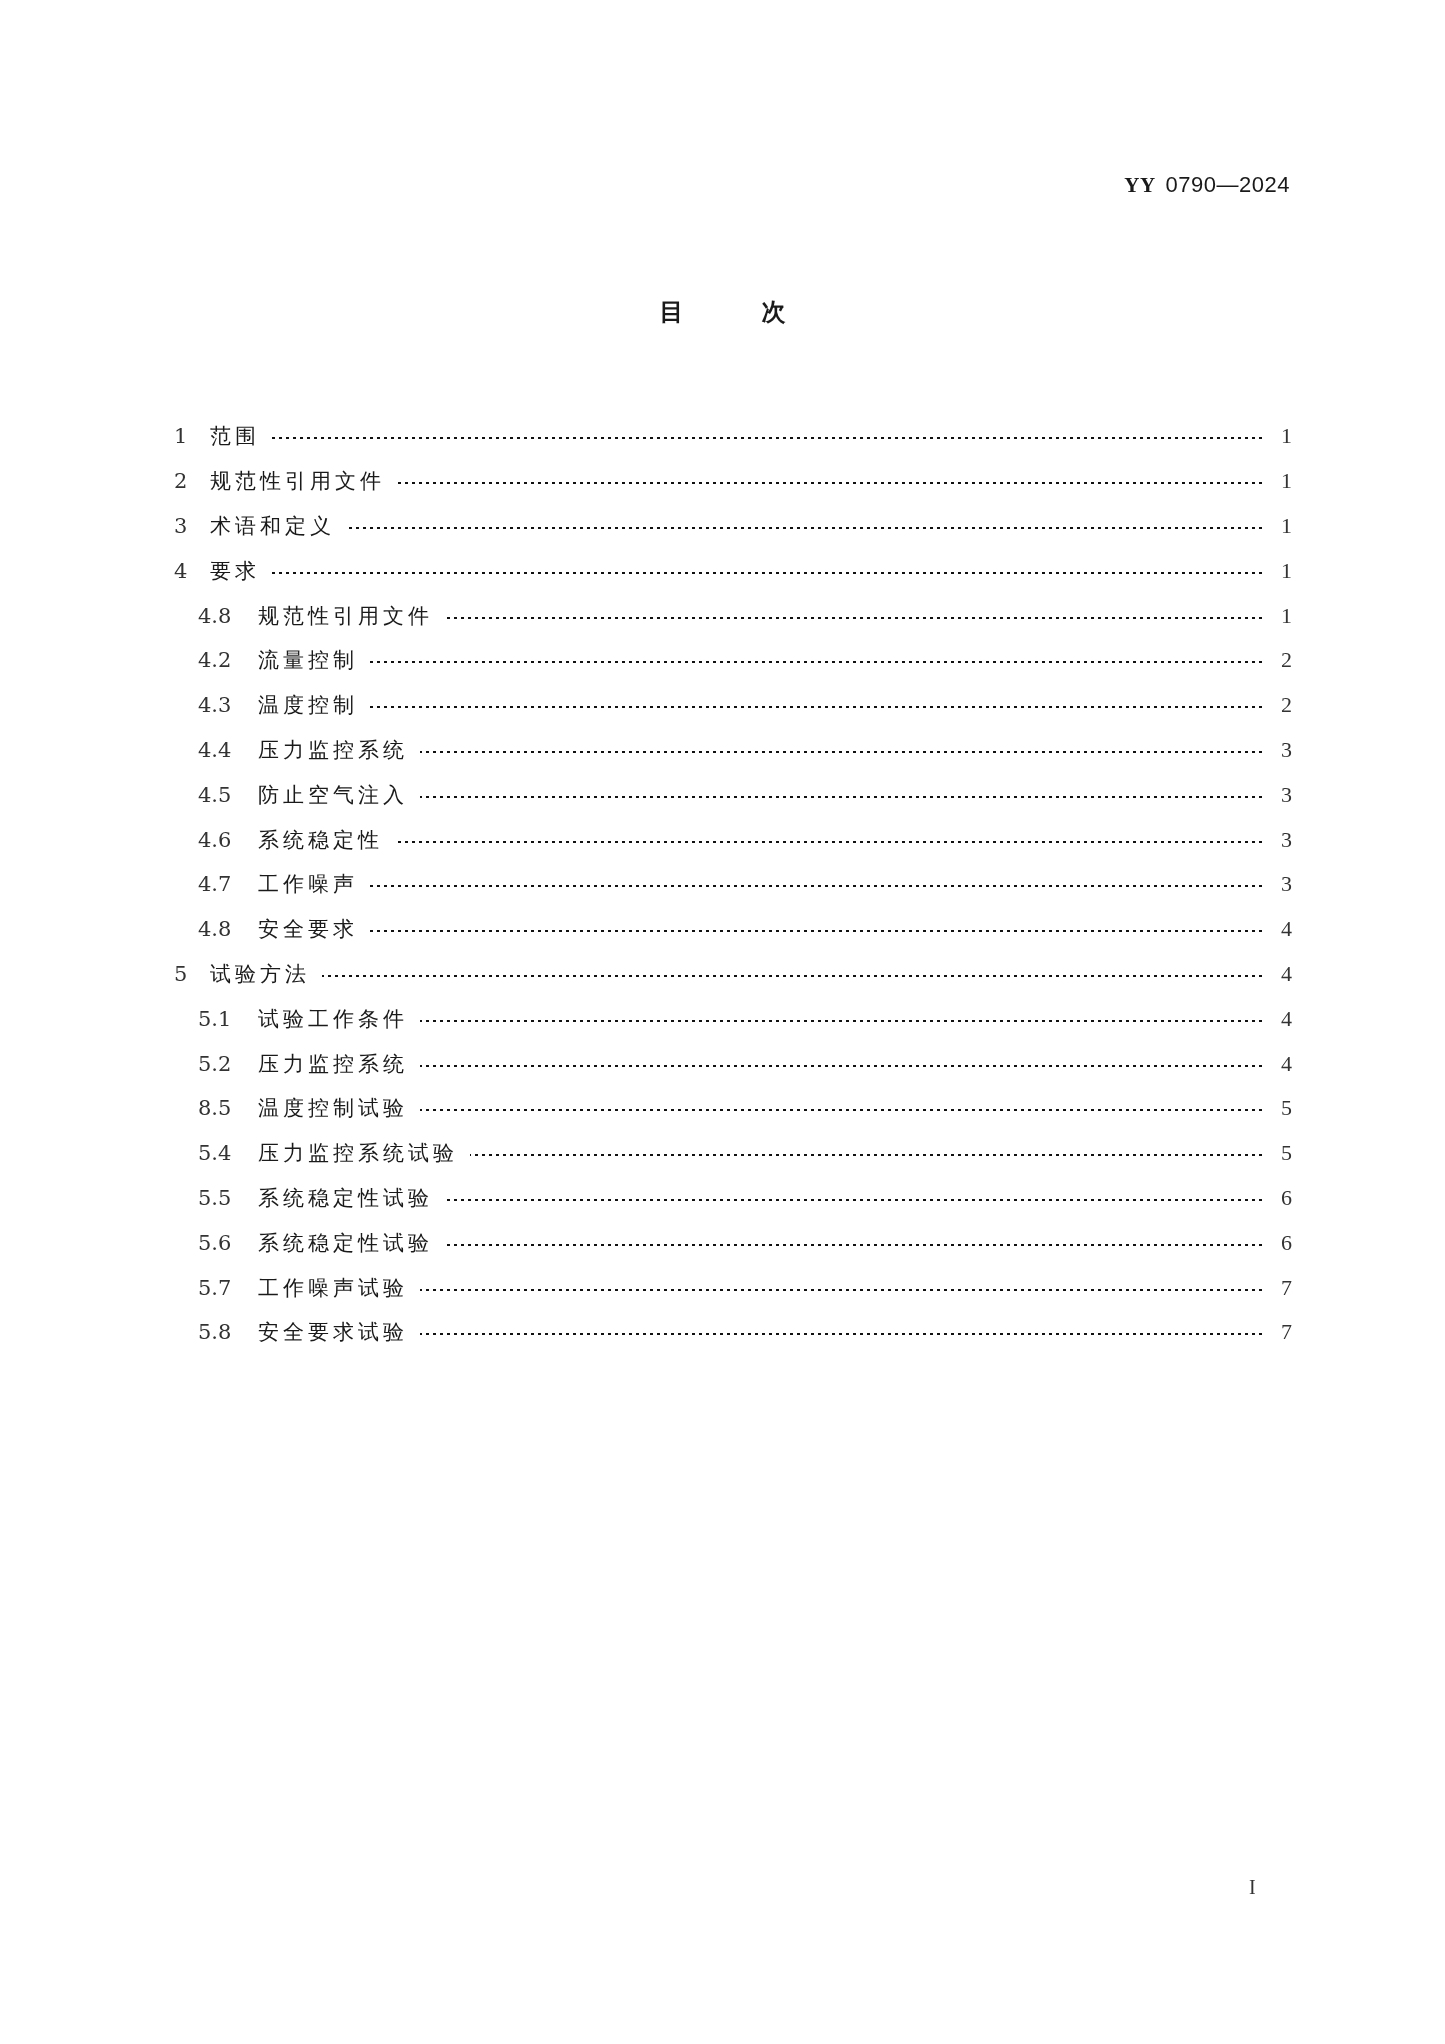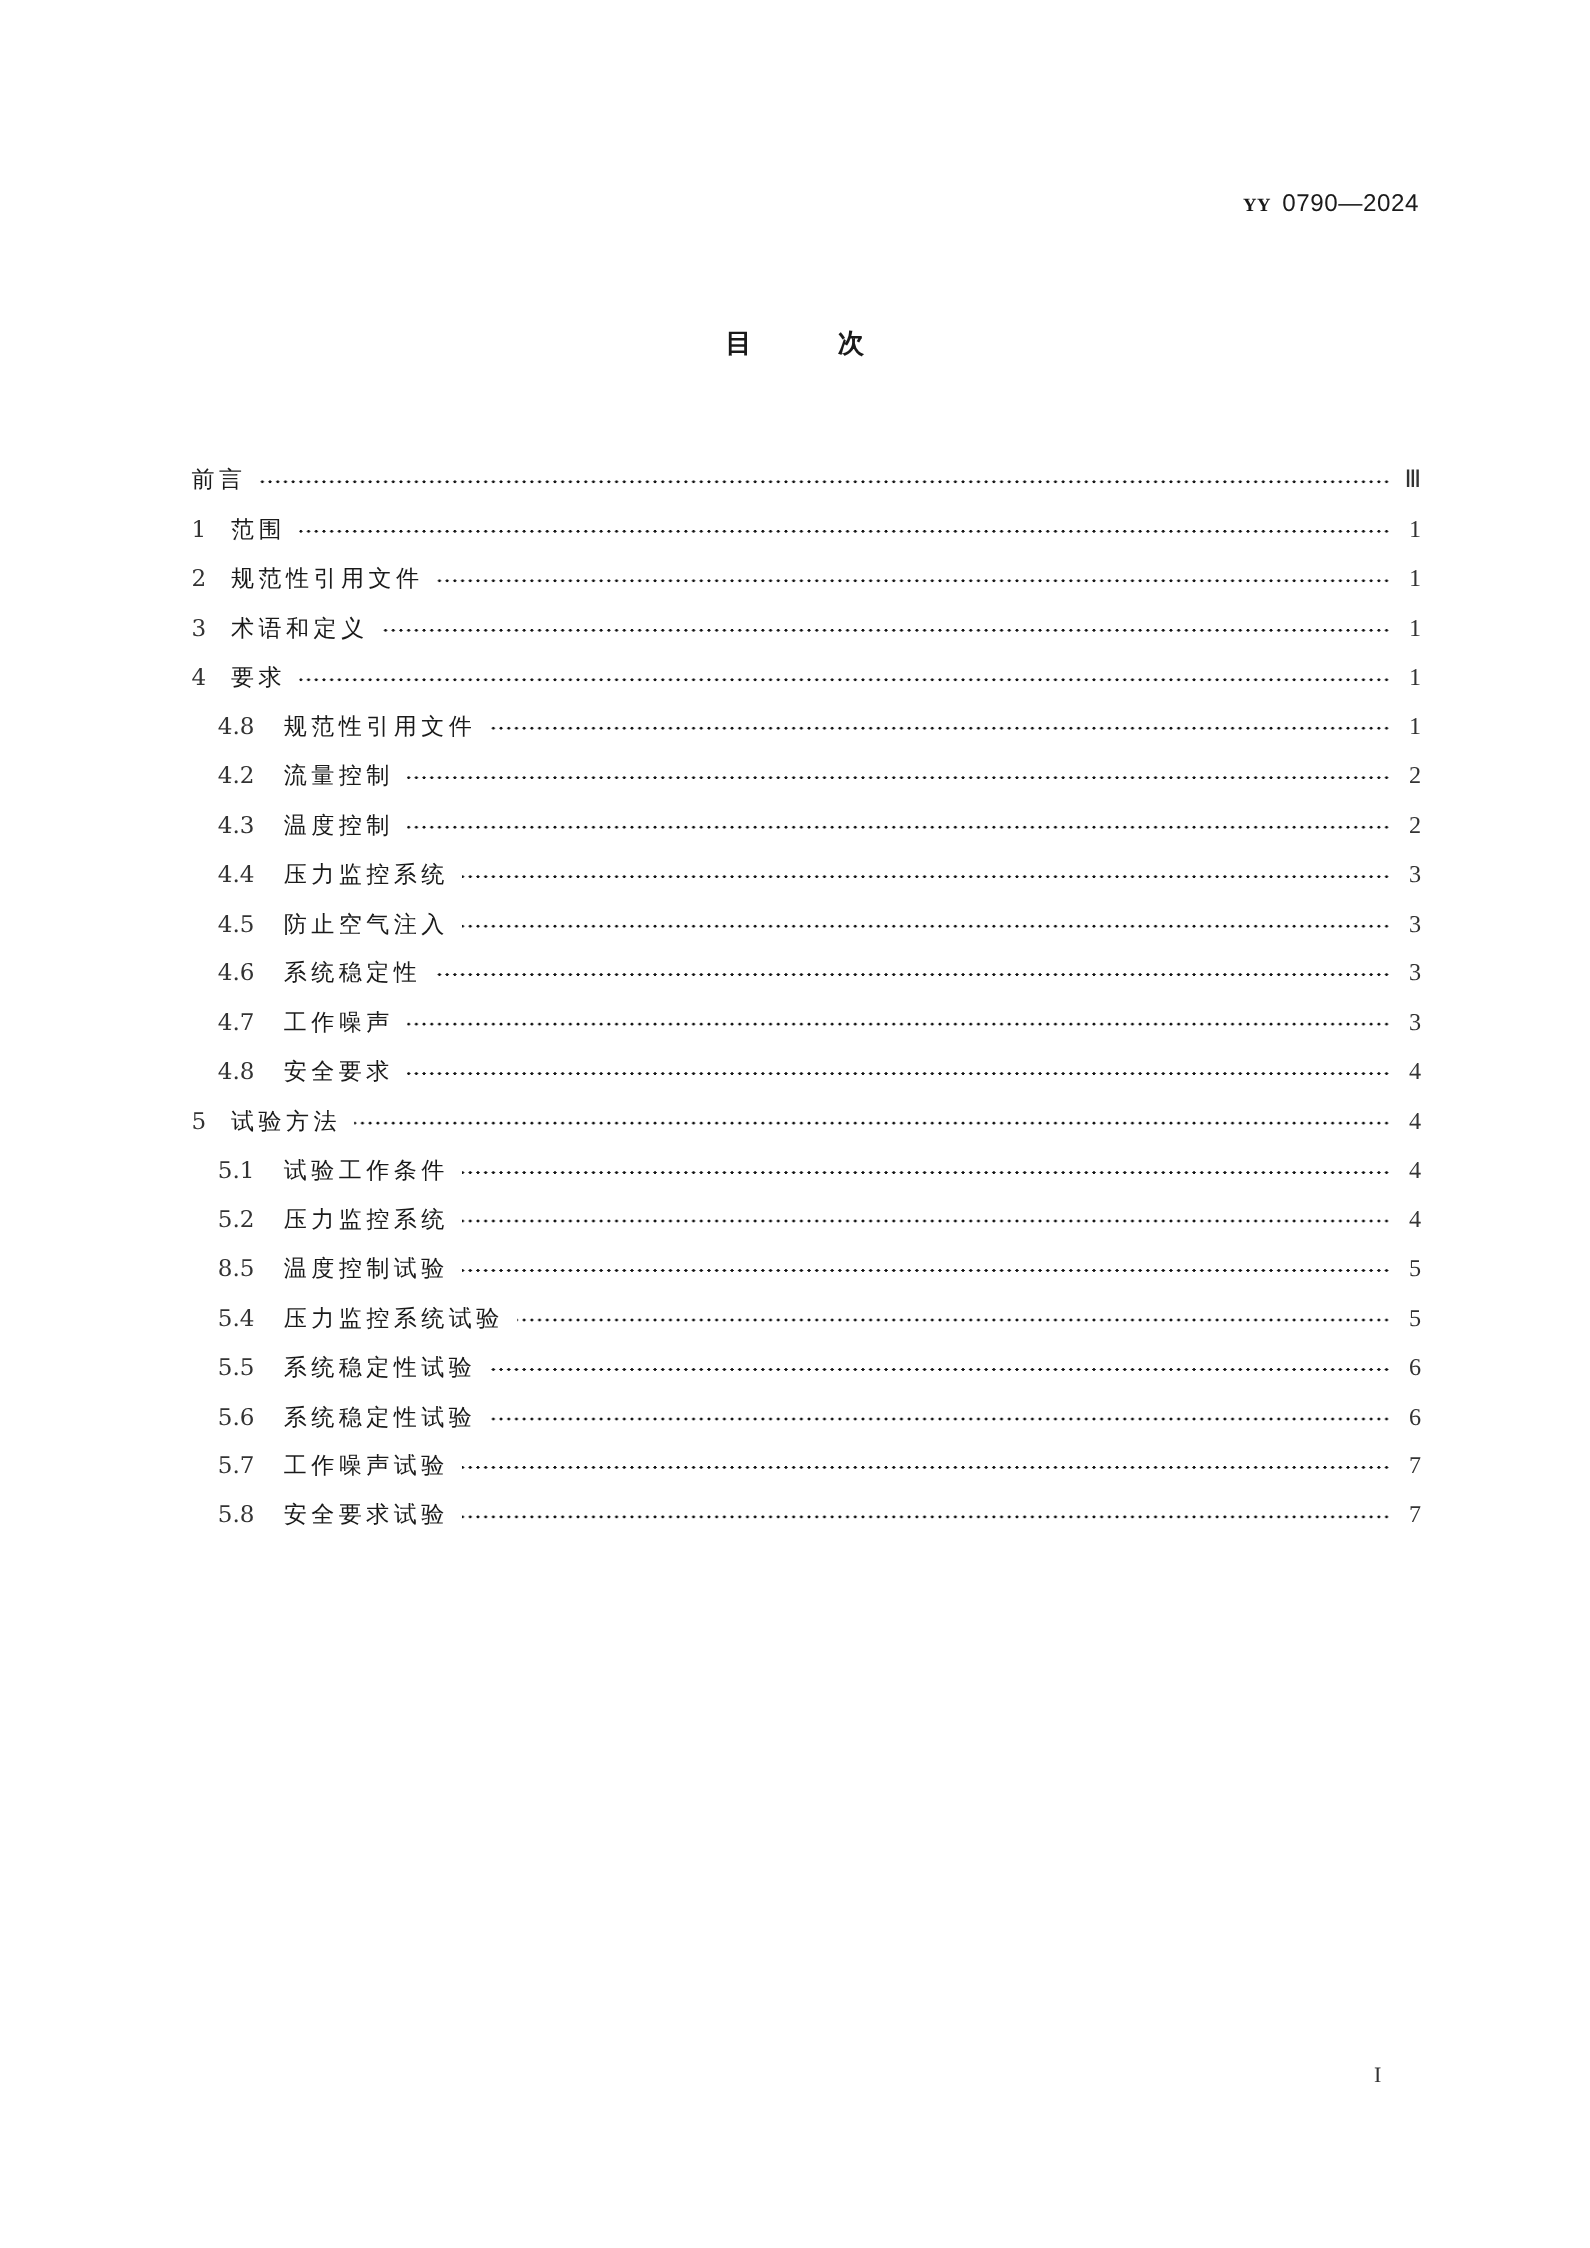--- a/index.html
+++ b/index.html
@@ -1,19 +1,19 @@
 <!DOCTYPE html>
 <html><head>
 <meta charset="utf-8">
 <style>
   html, body { margin:0; padding:0; background:#ffffff; }
   body { width:1445px; height:2044px; position:relative; overflow:hidden;
          font-family:"DejaVu Serif","Liberation Serif",serif; color:#1a1a1a; }
   .doc-code { position:absolute; top:172px; right:155px; font-size:22px; letter-spacing:0.5px; white-space:nowrap; }
-  .doc-code .prefix { font-family:"Liberation Serif",serif; font-weight:bold; font-size:17px; margin-right:10px; }
+  .doc-code .prefix { font-family:"Liberation Serif",serif; font-weight:bold; font-size:21px; margin-right:10px; }
   .doc-code .num { font-family:"Liberation Sans",sans-serif;text-align:center; }
   .toc-title { position:absolute; top:296px; left:0; width:1445px; text-align:center;
                font-family:"DejaVu Sans",sans-serif; font-size:24px; font-weight:bold; }
   .toc-title span { display:inline-block; }
   .toc-title .gap { width:78px; }
   .toc { position:absolute; top:414px; left:174px; width:1118px; }
   .row { display:flex; align-items:center; height:44.8px; font-size:21px; white-space:nowrap; }
   .row.l2 { padding-left:24px; }
   .row .no { display:inline-block; color:#333; }
   .row.l1 .no { width:36px; }
@@ -30,26 +30,20 @@
 
 <div class="doc-code">
   <span class="prefix">YY</span><span class="num">0790—2024</span>
 </div>
 
 <div class="toc-title">
   <span>目</span><span class="gap"></span><span>次</span>
 </div>
 
 <div class="toc" id="toc">
-    <div class="row l1">
-      <span class="no" style="width: 0px;"></span>
-      <span class="label">前言</span>
-      <span class="leader"></span>
-      <span class="page">Ⅲ</span>
-    </div>
     <div class="row l1">
       <span class="no">1</span>
       <span class="label">范围</span>
       <span class="leader"></span>
       <span class="page">1</span>
     </div>
     <div class="row l1">
       <span class="no">2</span>
       <span class="label">规范性引用文件</span>
       <span class="leader"></span>

